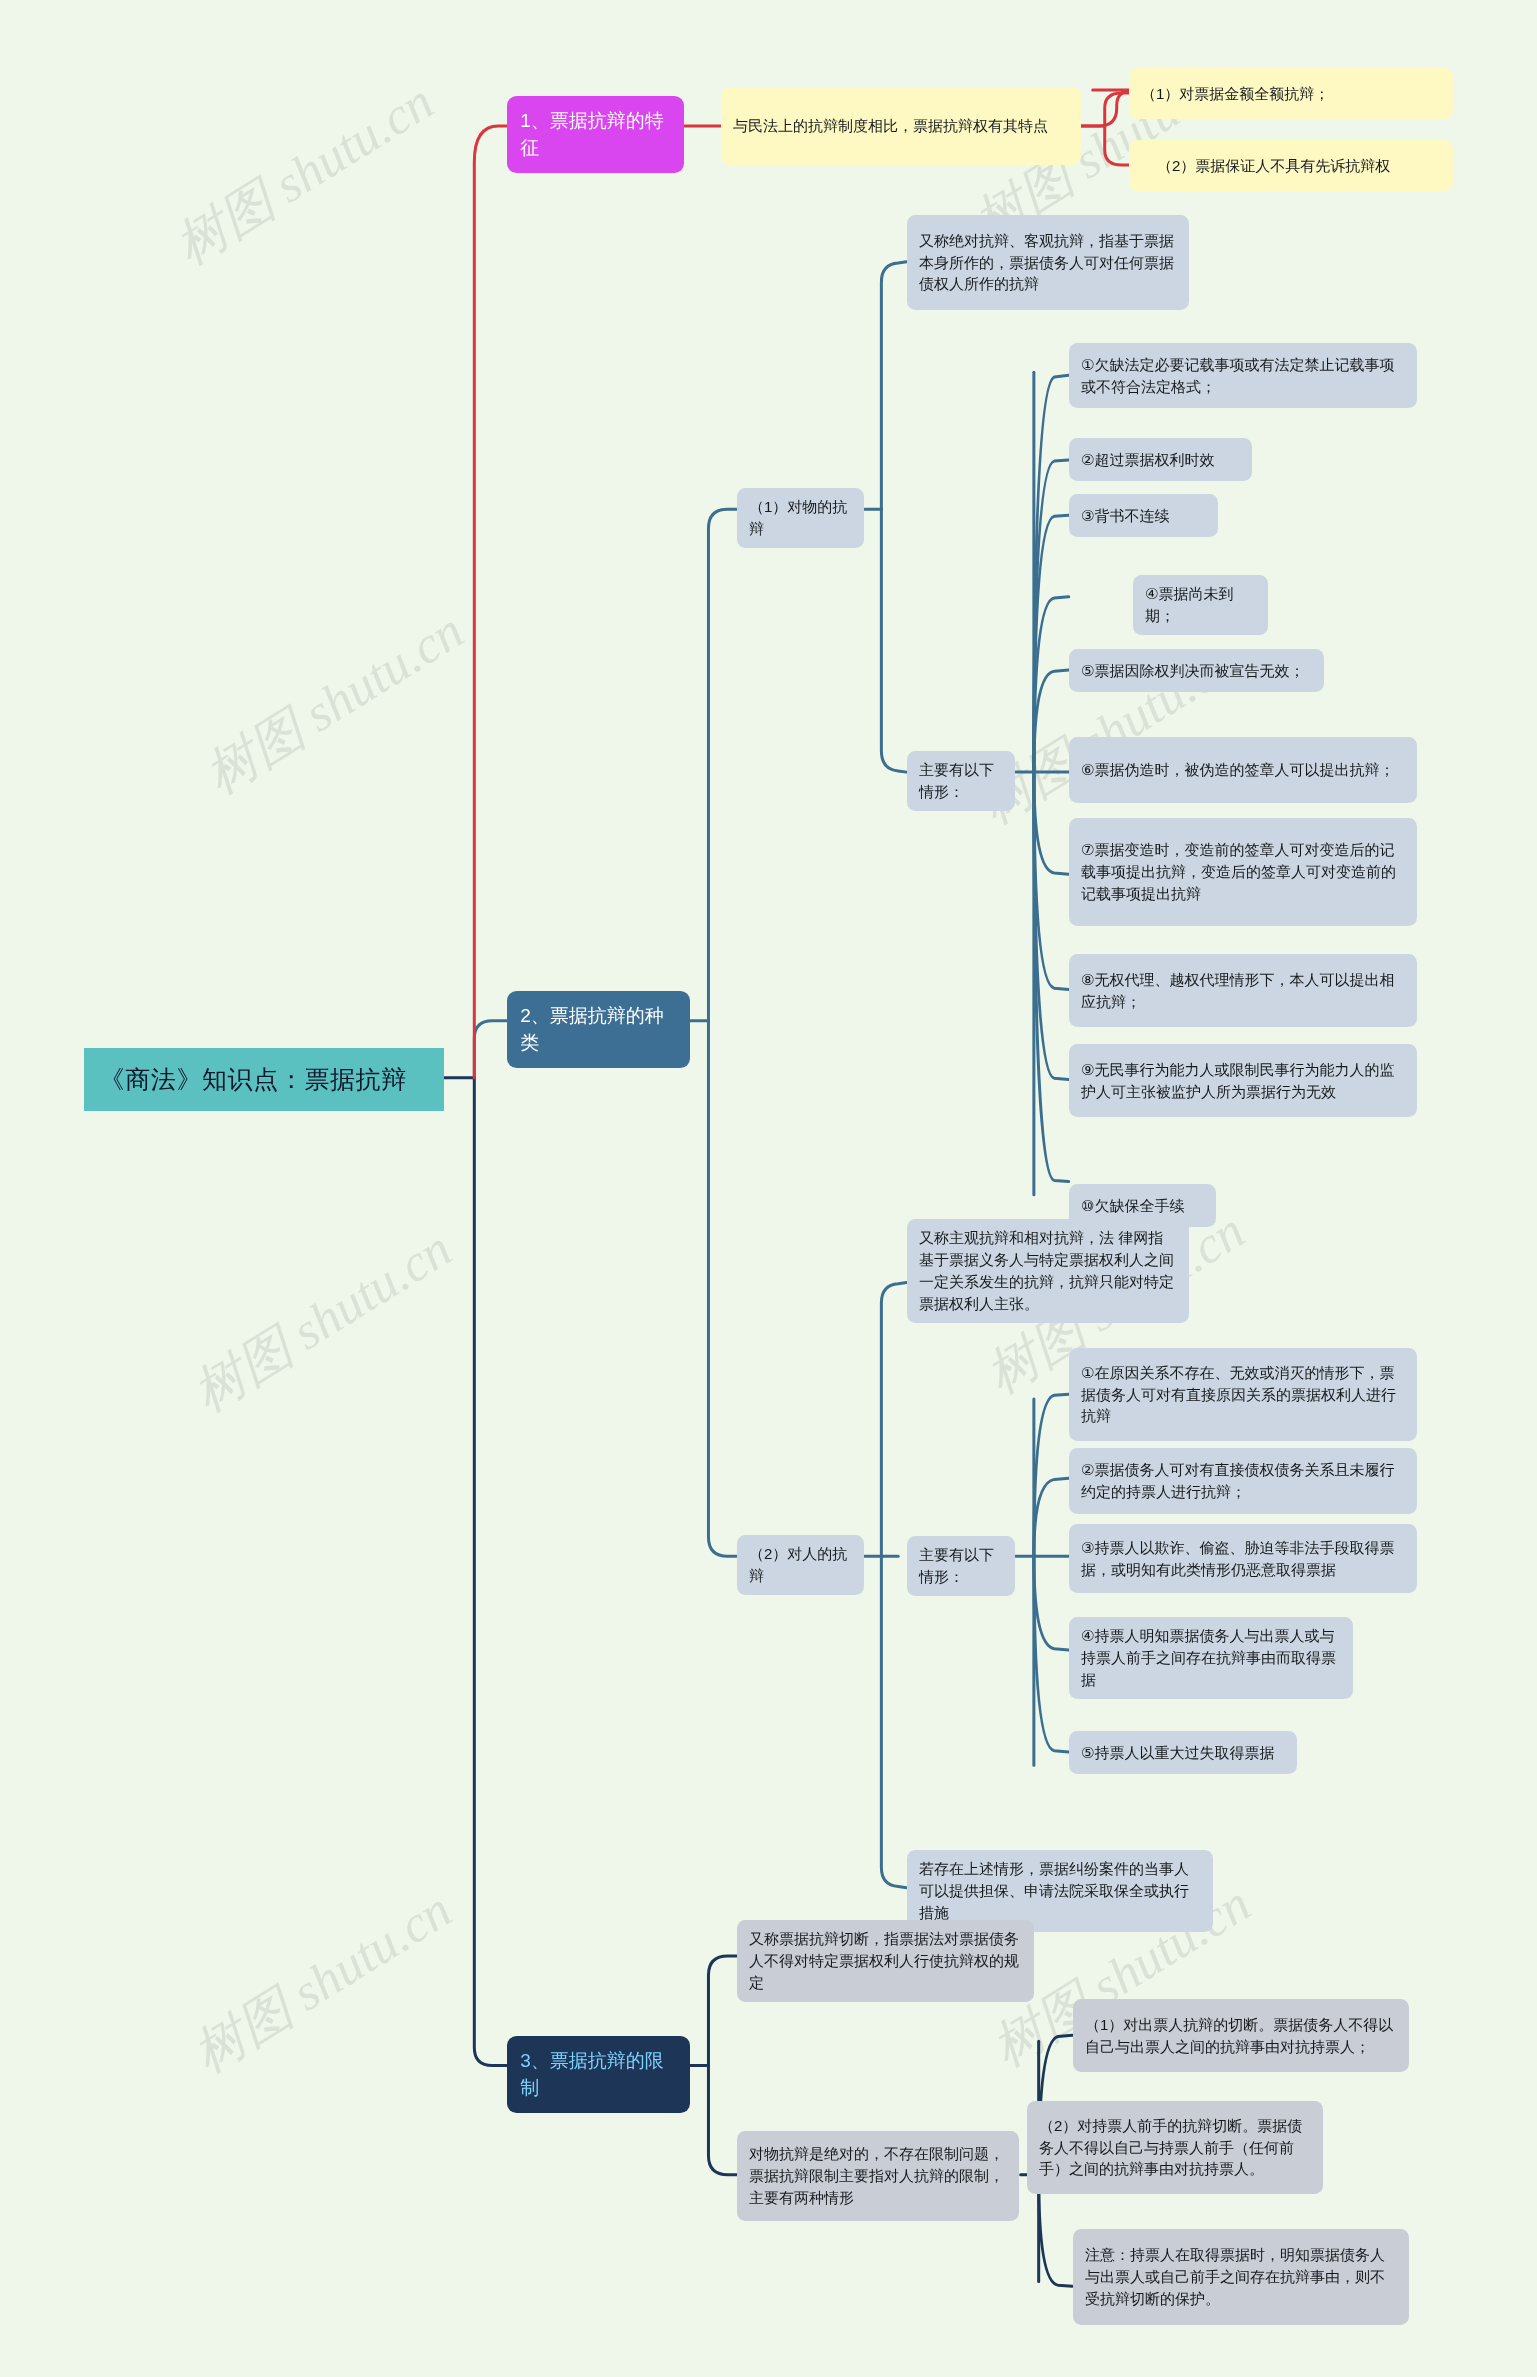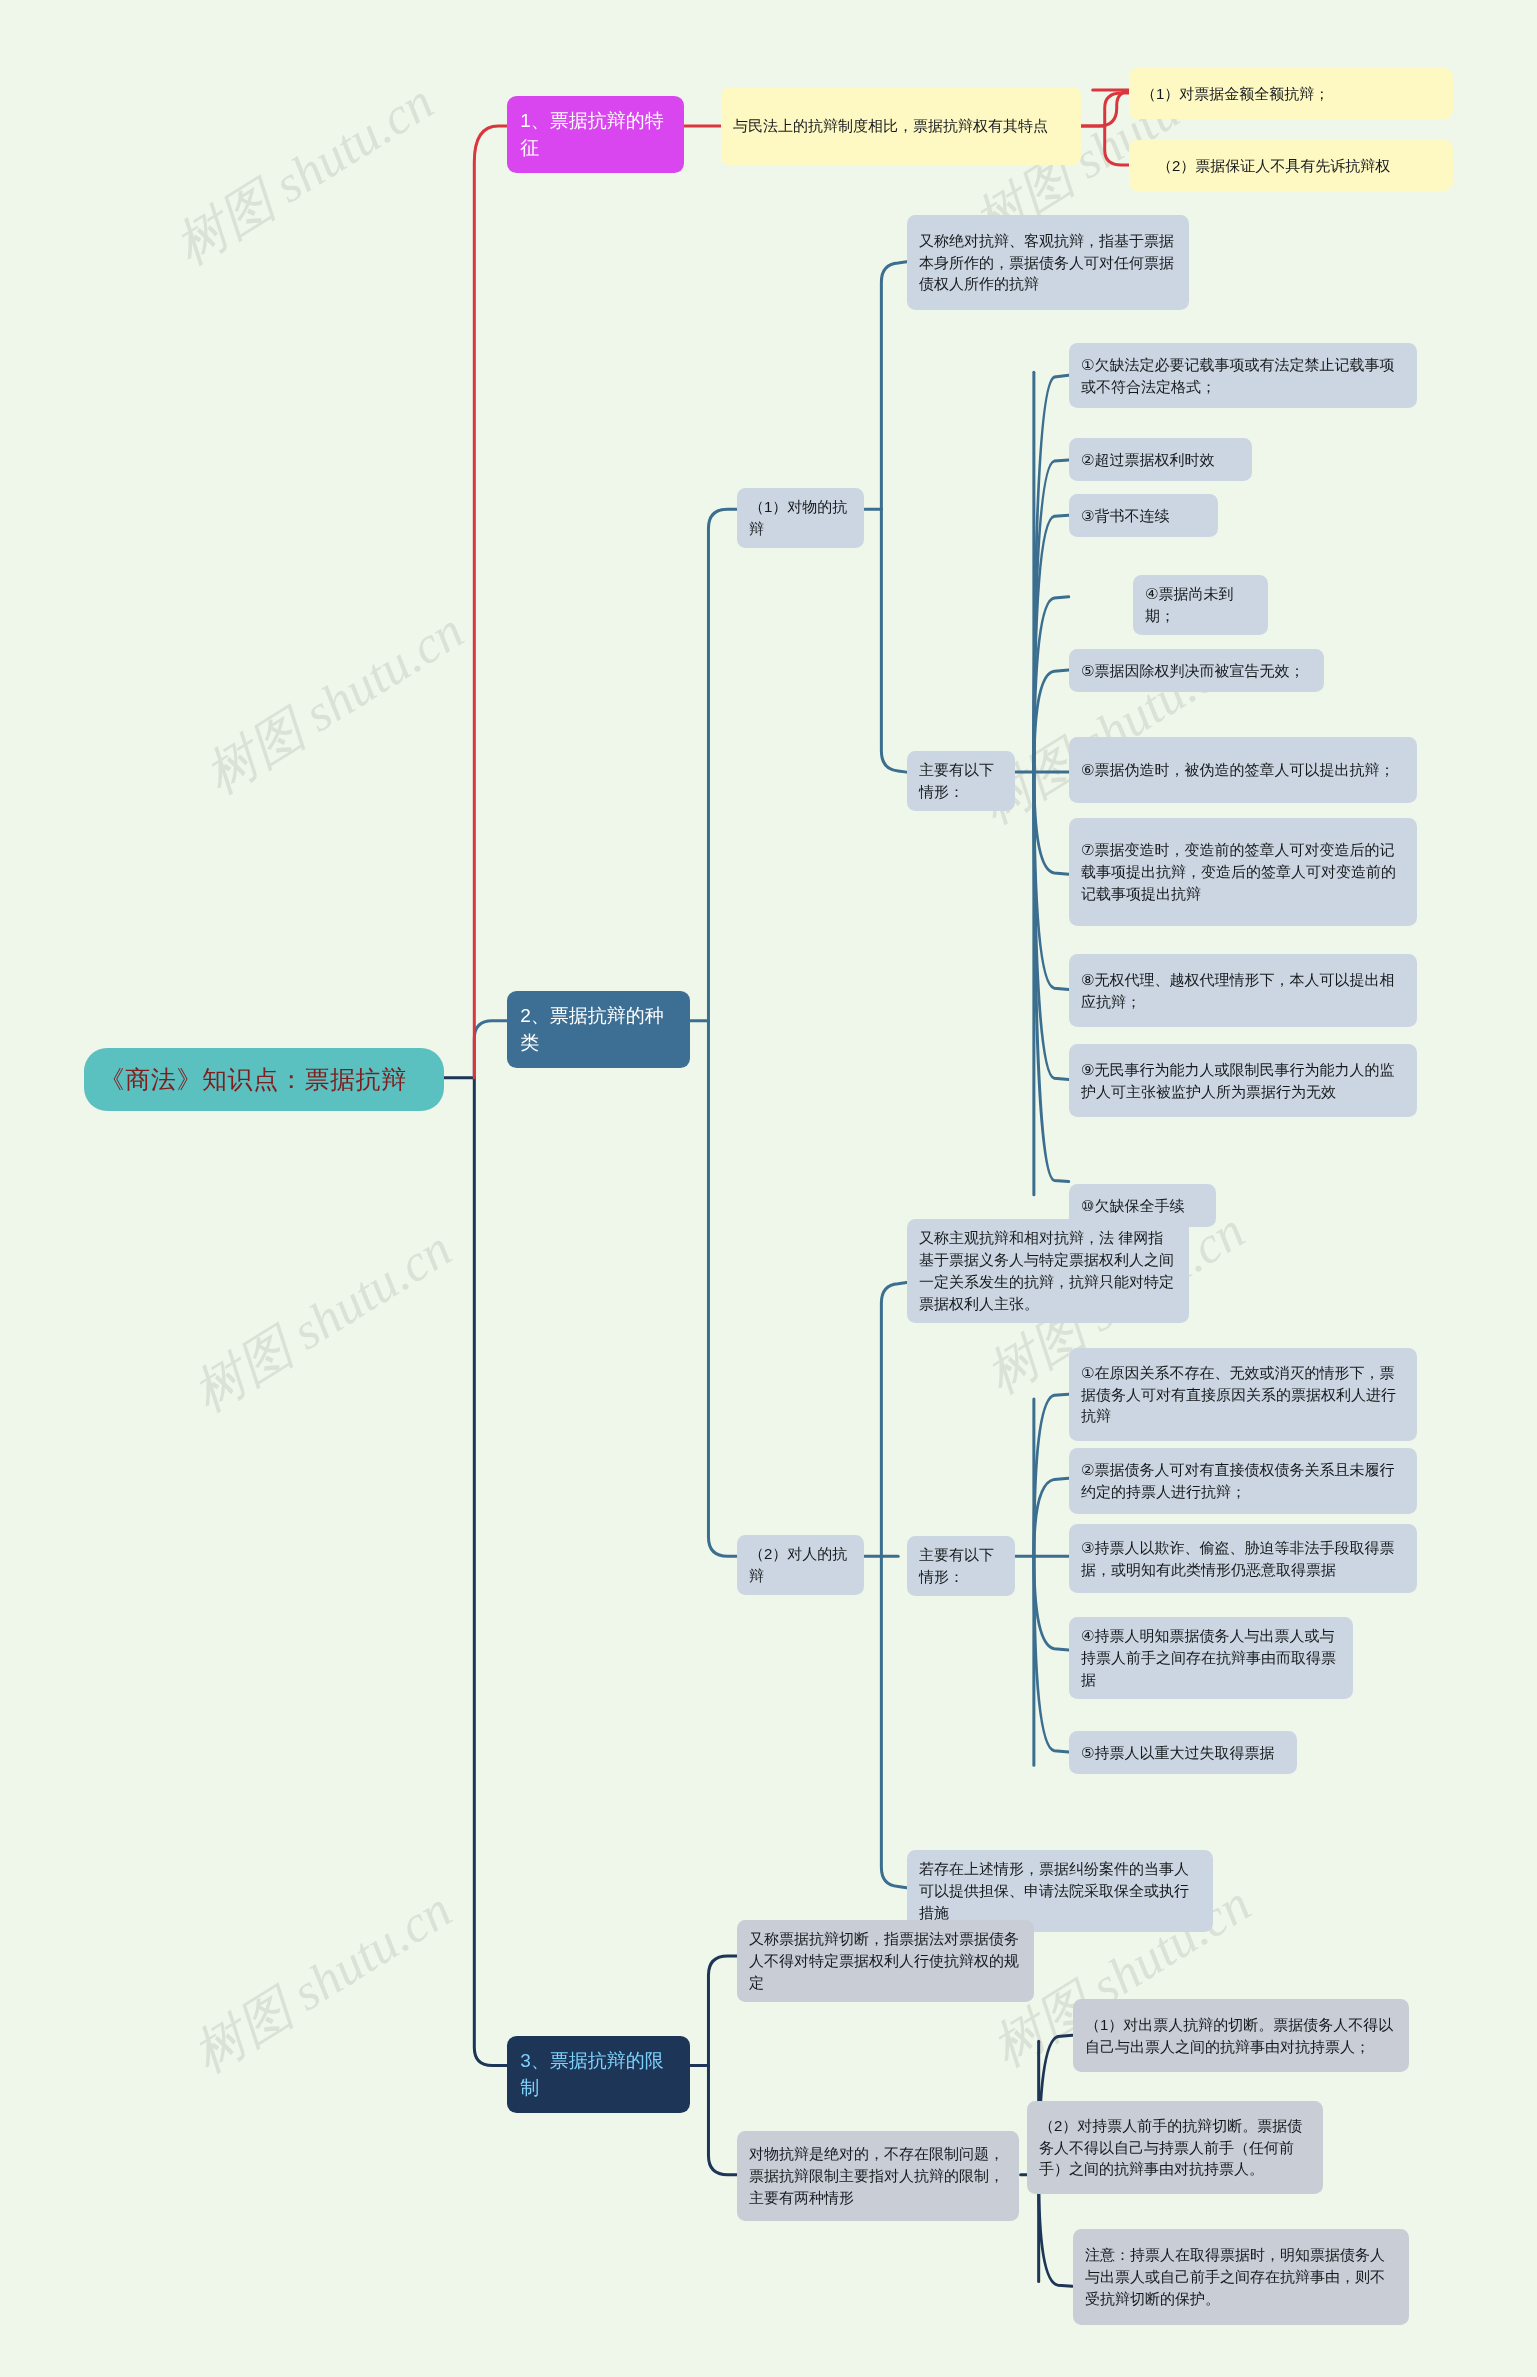--- a/index.html
+++ b/index.html
@@ -32,23 +32,23 @@
     border-radius:8.4px;
     display:flex;
     align-items:center;
     padding:8.4px 12px;
     line-height:1.45;
     white-space:pre-wrap;
   }
 
   .root{
     background:#5bc0c0;
-    color:#7f1d1d;
+    color:#0f172a;
     font-size:25px;
-    border-radius:23px;
+    border-radius:0;
     padding:13.2px 15.6px;
     letter-spacing:0.6px;
   }
   .br1{
     background:#d946ef;
     color:#ffffff;
     font-size:19px;
     border-radius:9.6px;
     padding:10.8px 13.2px;
   }

